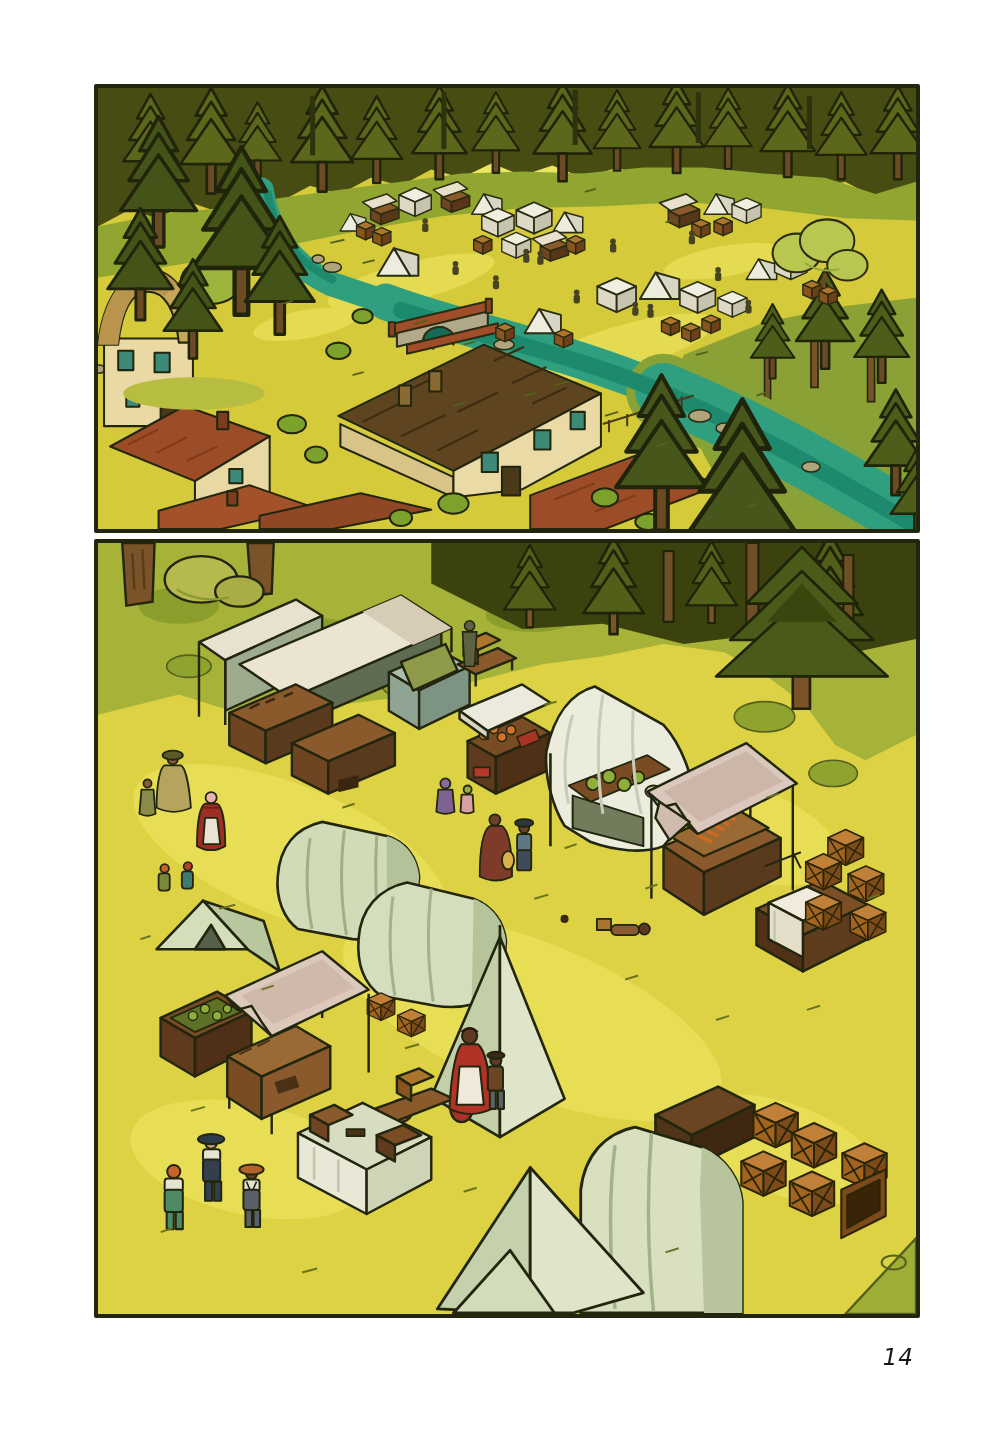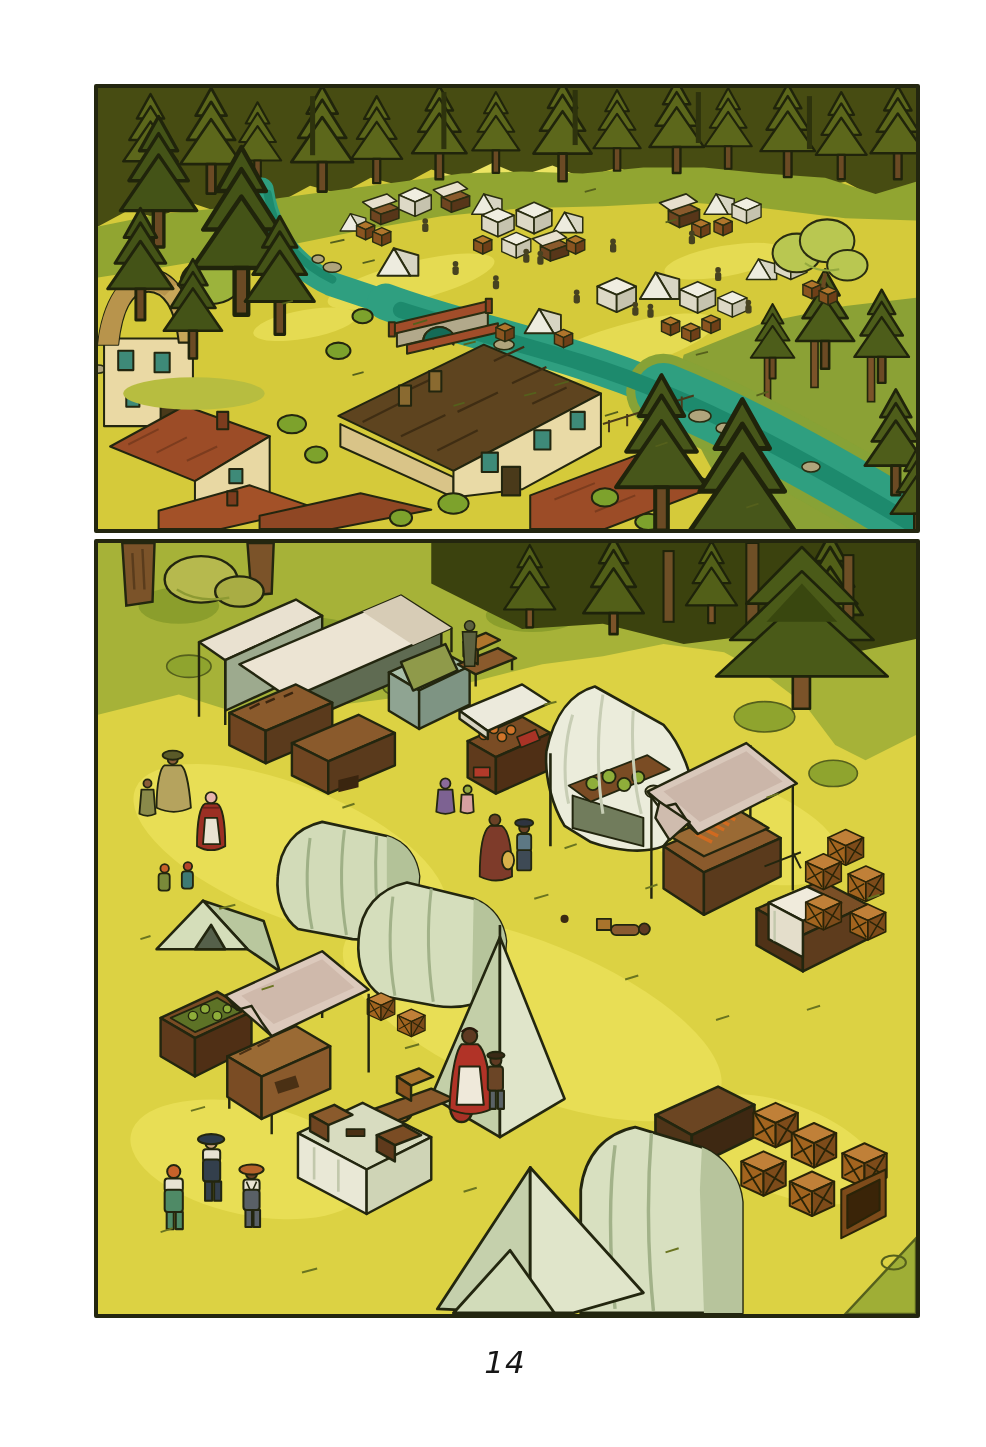--- a/index.html
+++ b/index.html
@@ -2,22 +2,22 @@
 <html><head>
 <meta charset="utf-8">
 <style>
   html,body{margin:0;padding:0;background:#e8e8e8;}
   .page{position:relative;width:986px;height:1447px;background:#ffffff;margin:0 auto;
         font-family:"DejaVu Sans", sans-serif;overflow:hidden;}
   .panel{position:absolute;border:4px solid #23260f;background:#d5ca3a;border-radius:2px;}
   .panel svg{display:block;width:100%;height:100%;}
   .panel-top{left:94px;top:84px;width:818px;height:441px;}
   .panel-bottom{left:94px;top:539px;width:818px;height:771px;}
-  .page-number{position:absolute;left:96px;top:1344px;width:818px;text-align:center;
-               font-size:31px;font-style:italic;color:#161616;letter-spacing:1px;}
+  .page-number{position:absolute;left:96px;top:1344px;width:818px;text-align:right;
+               font-size:23px;font-style:italic;color:#161616;letter-spacing:1px;}
   svg *{shape-rendering:geometricPrecision;}
 </style>
 </head>
 <body>
 
 <div class="page">
 
   <section class="panel panel-top" aria-label="Aerial view of a village at a forest edge: a teal river crossed by a stone bridge with red brick rails, cream houses with red and dark brown roofs in the foreground, and a camp of white tents, market stalls and crates in a yellow meadow surrounded by pine forest">
     <svg viewBox="0 0 810 433" preserveAspectRatio="none">
       <defs>

